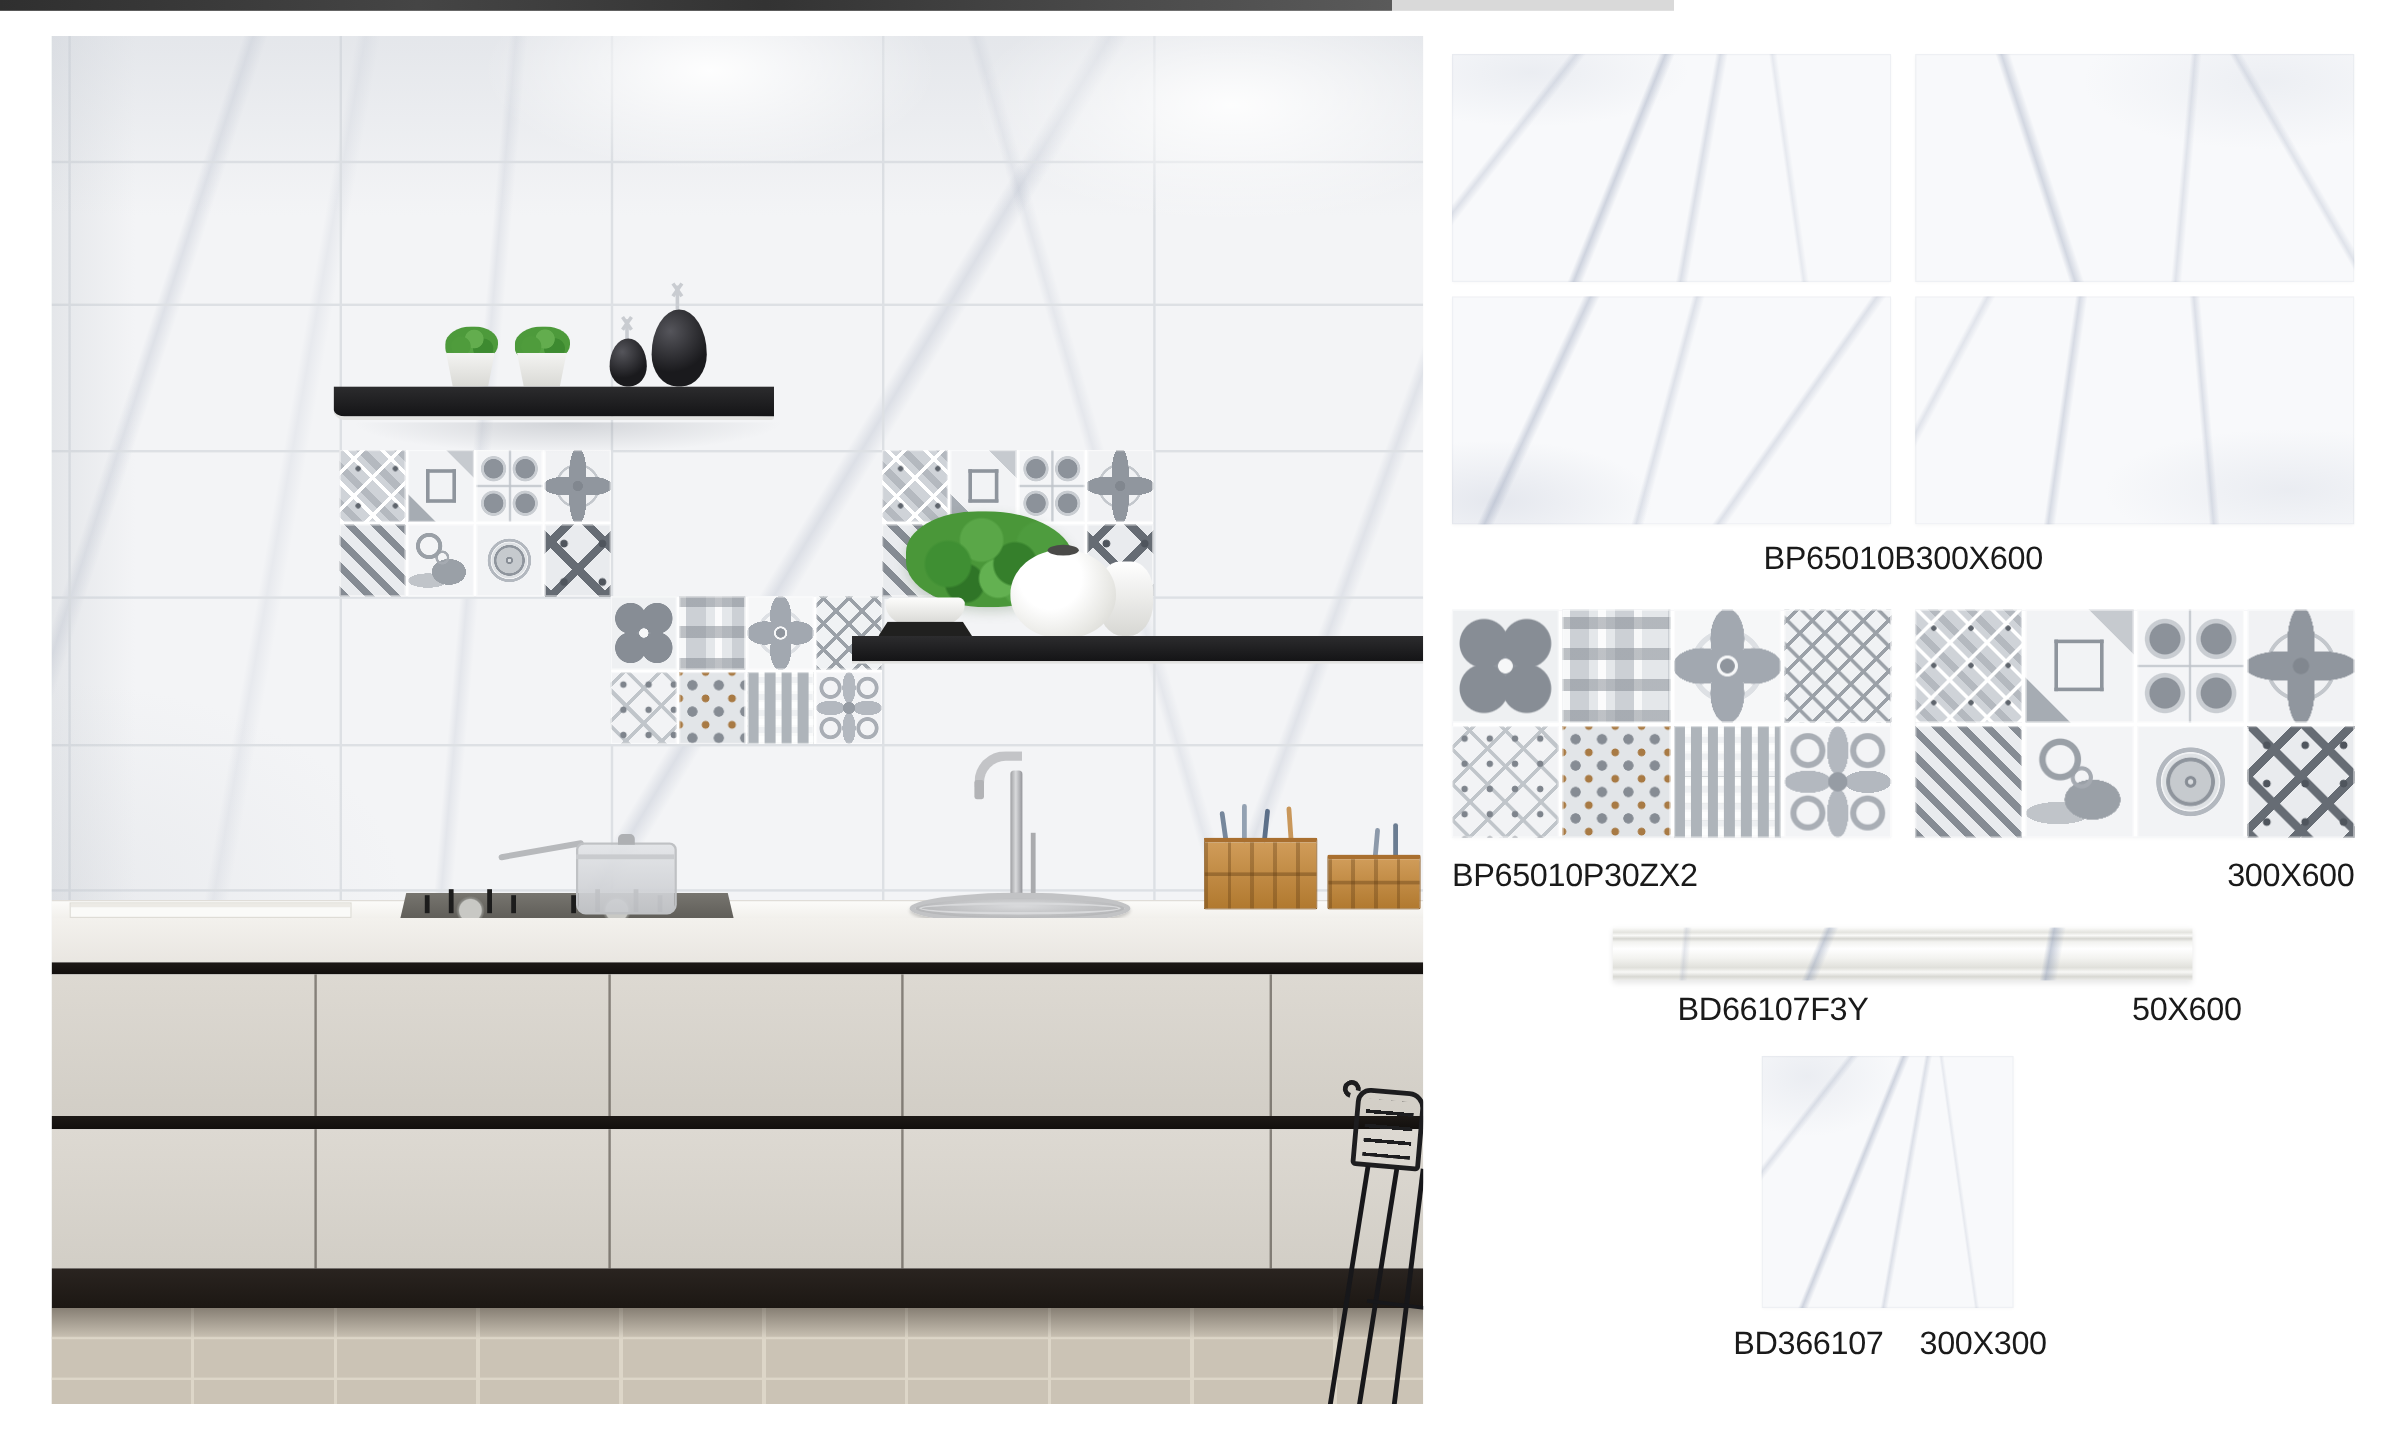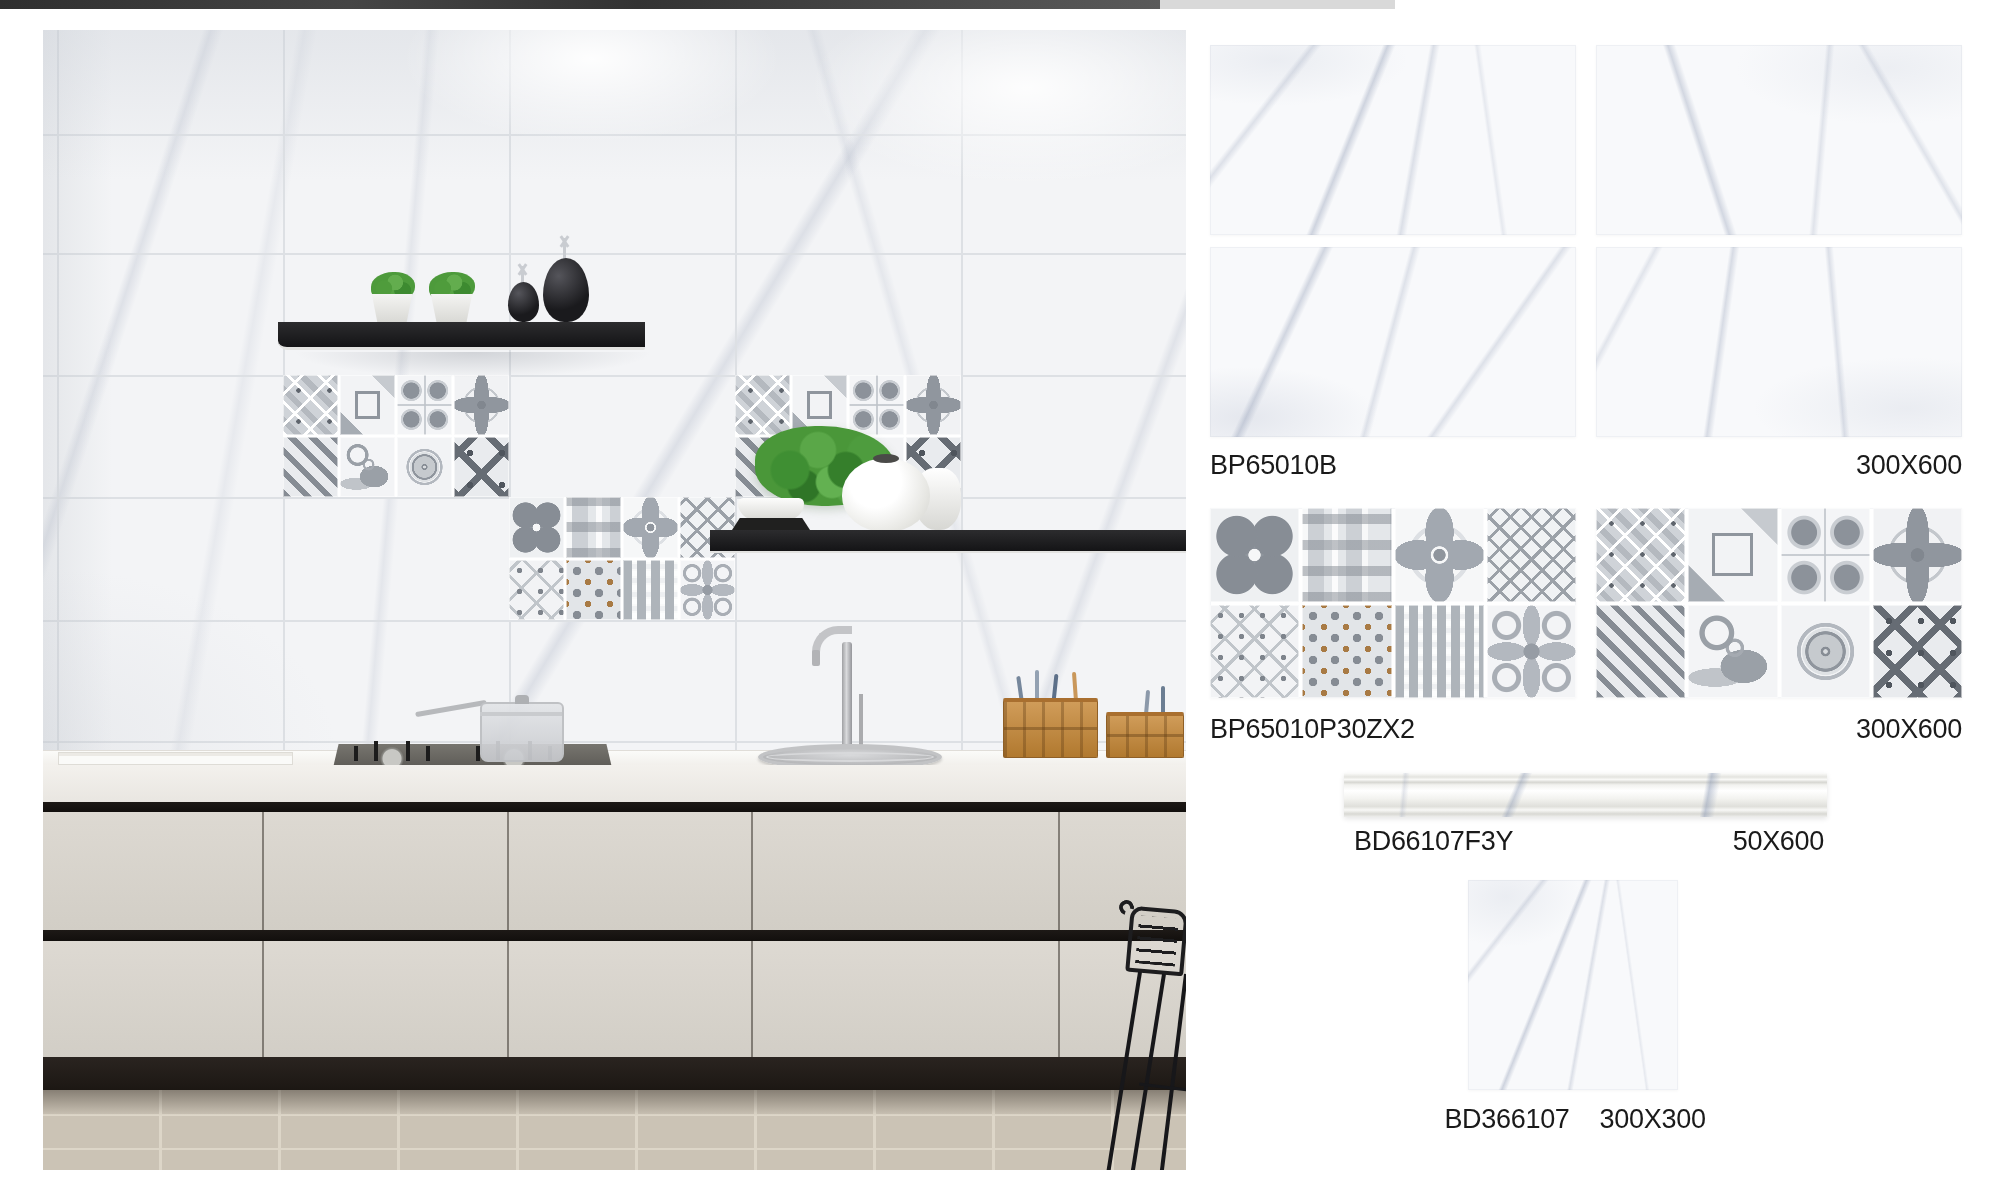--- a/index.html
+++ b/index.html
@@ -419,21 +419,21 @@
     <div class="stool-bar"></div>
   </div>
 
   <div class="panel">
 
     <div>
       <div class="tile marble mv1" style="left:1210px; top:45px;  width:366px; height:190px;"></div>
       <div class="tile marble mv2" style="left:1596px; top:45px;  width:366px; height:190px;"></div>
       <div class="tile marble mv3" style="left:1210px; top:247px; width:366px; height:190px;"></div>
       <div class="tile marble mv4" style="left:1596px; top:247px; width:366px; height:190px;"></div>
-      <div class="label-row" style="left:1210px; top:450px; width:752px;">
+      <div class="label-row" style="left:1210px; top:450px; width:752px;justify-content:center;">
         <span>BP65010B</span>
         <span>300X600</span>
       </div>
     </div>
 
     <div>
       <div class="tile swatch-grid8" style="left:1210px; top:508px; width:366px; height:190px;">
           <div class="pcell pat-quatrefoil"></div>
           <div class="pcell pat-blocks"></div>
           <div class="pcell pat-clover"></div>
@@ -454,21 +454,21 @@
           <div class="pcell pat-octagon"></div>
         </div>
       <div class="label-row" style="left:1210px; top:714px; width:752px;">
         <span>BP65010P30ZX2</span>
         <span>300X600</span>
       </div>
     </div>
 
     <div>
       <div class="tile border-strip" style="left:1344px; top:773px; width:483px; height:44px;"></div>
-      <div class="label-row" style="left:1354px; top:826px; width:470px;">
+      <div class="label-row" style="left:1398px; top:826px; width:470px;">
         <span>BD66107F3Y</span>
         <span>50X600</span>
       </div>
     </div>
 
     <div>
       <div class="tile marble mv1" style="left:1468px; top:880px; width:210px; height:210px;"></div>
       <div class="label-row center" style="left:1420px; top:1104px; width:310px;">
         <span>BD366107</span>
         <span>300X300</span>

